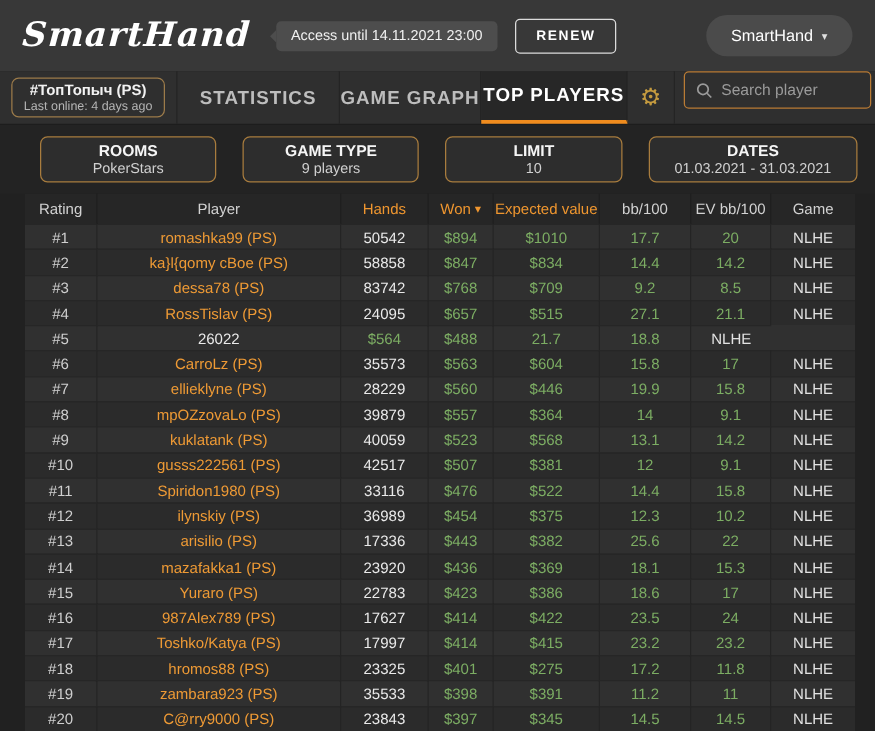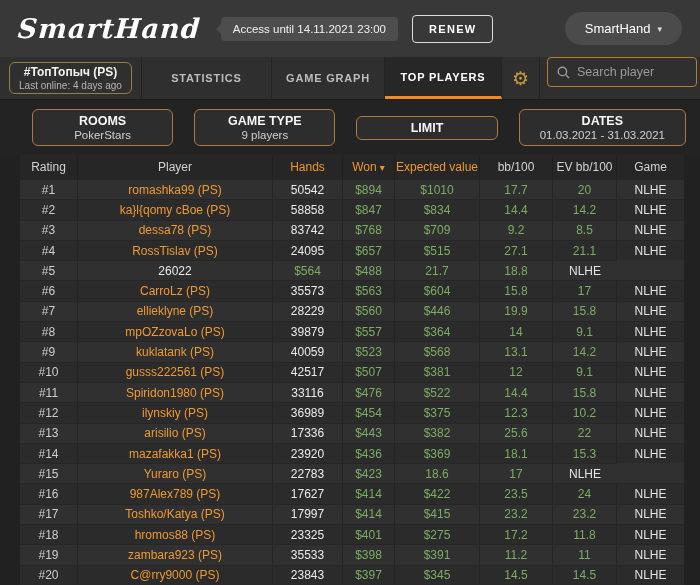--- a/index.html
+++ b/index.html
@@ -22,21 +22,21 @@
            font-family:inherit; font-size:13px; border-radius:17px; padding:9px 20px; cursor:pointer; }
   .caret { font-size:9px; color:#e0e0e0; }
 
   
   .navbar { height:43px; background:#2f2f2f; display:flex; border-bottom:1px solid #1d1d1d; }
   .nav-sec { border-right:1px solid #242424; display:flex; align-items:center; justify-content:center; }
   .nav-player { width:142px; cursor:pointer; }
   .pbox { border:1px solid #9c7b4a; border-radius:6px; padding:2px 9px; text-align:center; }
   .pname { font-size:12px; font-weight:bold; color:#f2f2f2; }
   .ponline { font-size:10px; color:#b5b5b5; margin-top:1px; }
-  .nav-tab { font-size:11px; font-weight:bold; letter-spacing:0.8px; color:#bdbdbd; cursor:pointer;
+  .nav-tab { font-size:15px; font-weight:bold; letter-spacing:0.8px; color:#bdbdbd; cursor:pointer;
              text-transform:uppercase; }
   .tab-stat { width:130px; }
   .tab-graph { width:113px; }
   .tab-top { width:117px; background:#272727; color:#ffffff; border-bottom:3px solid #f08c1e; }
   .nav-gear { width:38px; color:#c59b3f; font-size:19px; cursor:pointer; }
   .nav-search { flex:1; display:flex; align-items:flex-start; justify-content:flex-end; padding-right:3px;
              border-right:none; }
   .search-field { width:150px; height:30px; border:1px solid #b97b35; border-radius:4px; display:flex;
              align-items:center; padding:0 9px; gap:7px; background:transparent; }
   .search-field input { flex:1; min-width:0; background:transparent; border:none; outline:none;
@@ -112,20 +112,21 @@
   <div class="filter">
     <div class="flabel">ROOMS</div>
     <div class="fvalue">PokerStars</div>
   </div>
   <div class="filter">
     <div class="flabel">GAME TYPE</div>
     <div class="fvalue">9 players</div>
   </div>
   <div class="filter">
     <div class="flabel">LIMIT</div>
+    <div class="fvalue">10</div>
   </div>
   <div class="filter">
     <div class="flabel">DATES</div>
     <div class="fvalue">01.03.2021 - 31.03.2021</div>
   </div>
 </div>
 
 <div class="table">
   <div class="thead">
     <div class="th">Rating</div>
@@ -278,20 +279,21 @@
         <div class="td td-expected">$369</div>
         <div class="td td-bb100">18.1</div>
         <div class="td td-ev_bb100">15.3</div>
         <div class="td td-game">NLHE</div>
       </div>
       <div class="trow">
         <div class="td td-rating">#15</div>
         <div class="td td-player">Yuraro (PS)</div>
         <div class="td td-hands">22783</div>
         <div class="td td-won">$423</div>
+        <div class="td td-expected">$386</div>
         <div class="td td-bb100">18.6</div>
         <div class="td td-ev_bb100">17</div>
         <div class="td td-game">NLHE</div>
       </div>
       <div class="trow">
         <div class="td td-rating">#16</div>
         <div class="td td-player">987Alex789 (PS)</div>
         <div class="td td-hands">17627</div>
         <div class="td td-won">$414</div>
         <div class="td td-expected">$422</div>

